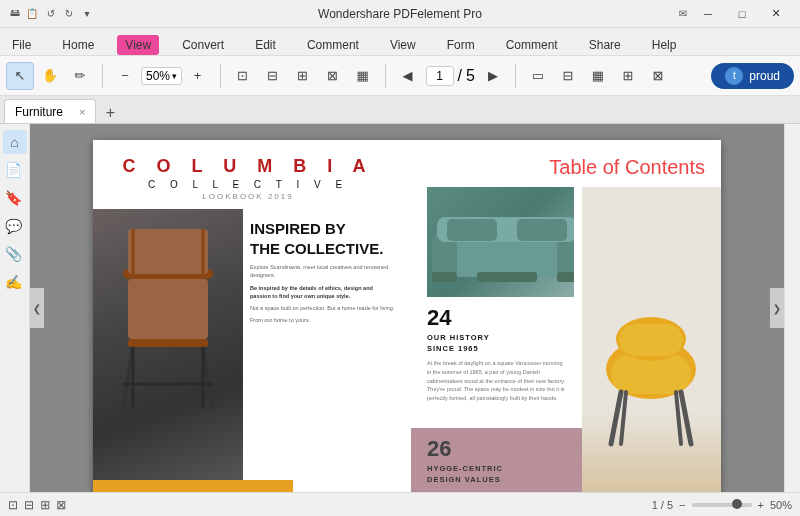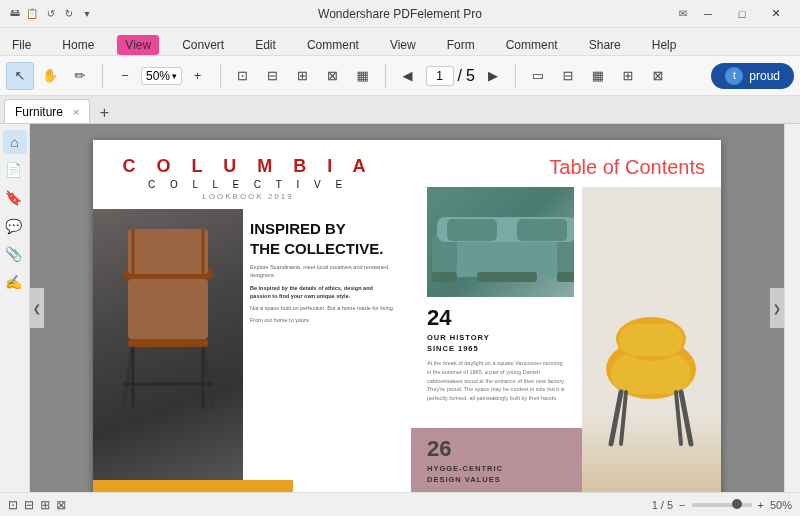--- a/index.html
+++ b/index.html
@@ -101,21 +101,21 @@
       border-bottom: 1px solid #ccc;
       flex-shrink: 0;
     }
     .tab {
       background: #f0f0f0;
       border: 1px solid #ccc;
       border-bottom: none;
       border-radius: 4px 4px 0 0;
       padding: 3px 10px;
       font-size: 12px;
-      display: flex; align-items: center; gap: 10px;
+      display: flex; align-items: center; gap: 16px;
       cursor: pointer;
       height: 24px;
     }
     .tab.active { background: white; }
     .tab-close { font-size: 11px; color: #888; cursor: pointer; }
     .tab-add { width: 20px; height: 20px; display: flex; align-items: center; justify-content: center; font-size: 16px; color: #555; cursor: pointer; margin-left: 4px; }
 
     
     .main-area {
       display: flex;

